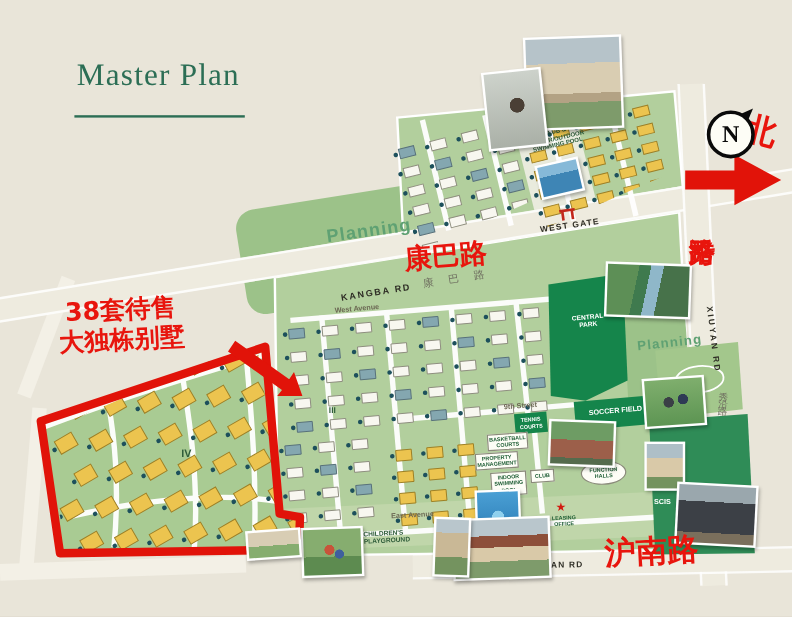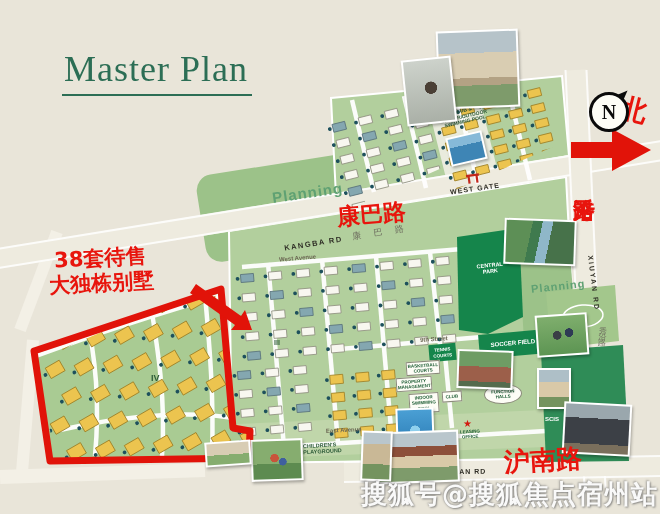--- a/index.html
+++ b/index.html
@@ -14,21 +14,21 @@
   .red-cn{color:#e8150d;font-weight:bold;font-family:"DejaVu Sans",sans-serif;}
   .planning{color:#5fa173;font-weight:bold;letter-spacing:1px;}
   .fbox{position:absolute;background:#fdfdf6;border:0.5px solid #8a8a7a;color:#1c5c33;
         font-weight:bold;text-align:center;font-size:4.5px;line-height:1.2;
         display:flex;align-items:center;justify-content:center;padding:1px;box-sizing:border-box;}
   .darkbox{position:absolute;background:#15854b;color:#fff;font-weight:bold;text-align:center;
         display:flex;align-items:center;justify-content:center;font-size:5px;line-height:1.25;box-sizing:border-box;}
   .photo{position:absolute;background:#fff;padding:2px;box-shadow:1px 2px 3px rgba(0,0,0,.3);box-sizing:border-box;}
   .ph-img{width:100%;height:100%;}
   #title{position:absolute;left:62px;top:48px;font-family:"Liberation Serif",serif;
-         font-size:36px;color:#2c6e55;border-bottom:2px solid #2c6e55;padding:0 4px 4px 2px;letter-spacing:1px;text-align:center;}
+         font-size:26px;color:#2c6e55;border-bottom:2px solid #2c6e55;padding:0 4px 18px 2px;letter-spacing:1px;text-align:center;}
   #annotation{position:absolute;left:26px;top:246px;width:150px;text-align:center;transform:rotate(-3deg);}
   #annotation div{font-size:21px;line-height:1.2;}
   #compass{position:absolute;left:589px;top:92px;width:34px;height:34px;border:3px solid #0a0a0a;
            border-radius:50%;background:#fdfdf6;display:flex;align-items:center;justify-content:center;
            font-family:"Liberation Serif",serif;font-weight:bold;font-size:20px;color:#0a0a0a;}
   #needle{position:absolute;right:-2px;top:-6px;width:0;height:0;border-left:4px solid transparent;
           border-right:4px solid transparent;border-bottom:10px solid #0a0a0a;transform:rotate(45deg);}
   #north-char{position:absolute;left:620px;top:95px;font-size:27px;transform:rotate(14deg);}
   #watermark{position:absolute;right:2px;top:477px;font-size:26px;font-weight:bold;color:rgba(255,255,255,.95);
              letter-spacing:1px;font-family:"DejaVu Sans",sans-serif;
@@ -653,14 +653,13 @@
   <div class="lbl red-cn" style="left:337px;top:202px;font-size:23px;transform:rotate(-5deg);">康巴路</div>
   <div class="lbl red-cn vert" style="left:573px;top:181px;font-size:22px;line-height:1;">秀沿路</div>
   <div class="lbl red-cn" style="left:504px;top:446px;font-size:26px;transform:rotate(-3deg);">沪南路</div>
   <div class="lbl red-cn" id="north-char">北</div>
 
   <div id="compass">
     <span>N</span>
     <span id="needle"></span>
   </div>
 
-  <div id="watermark">搜狐号@搜狐焦点宿州站</div>
 </div>
 
 </body></html>

